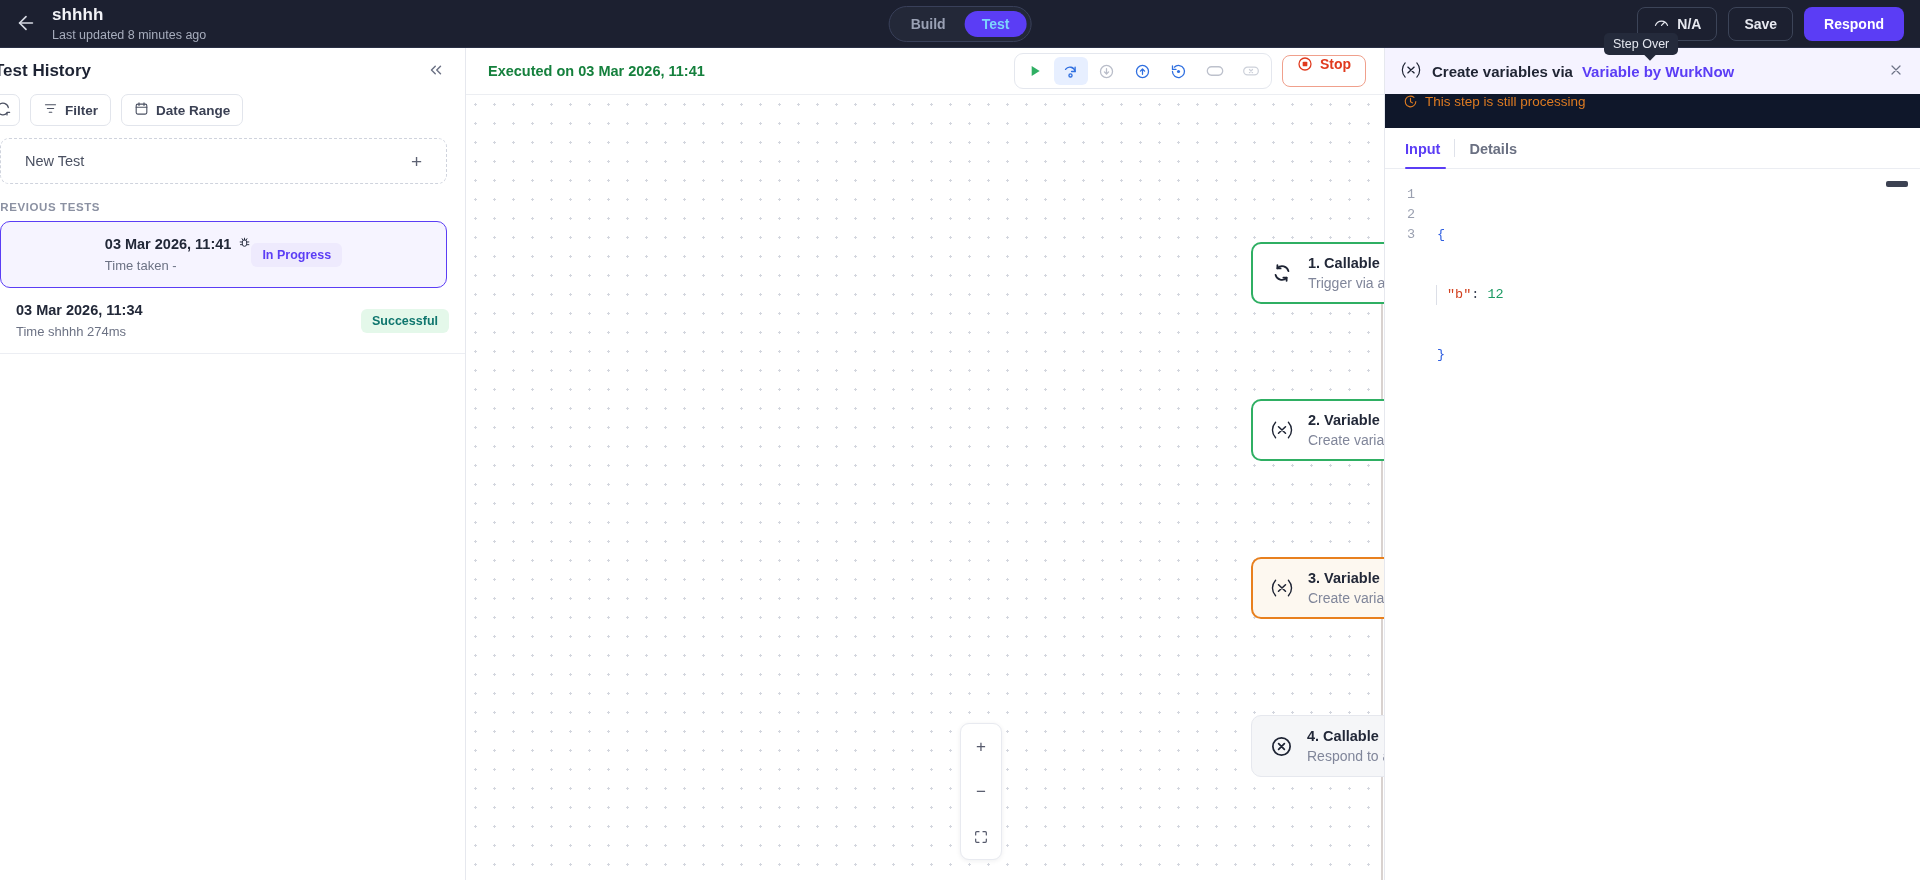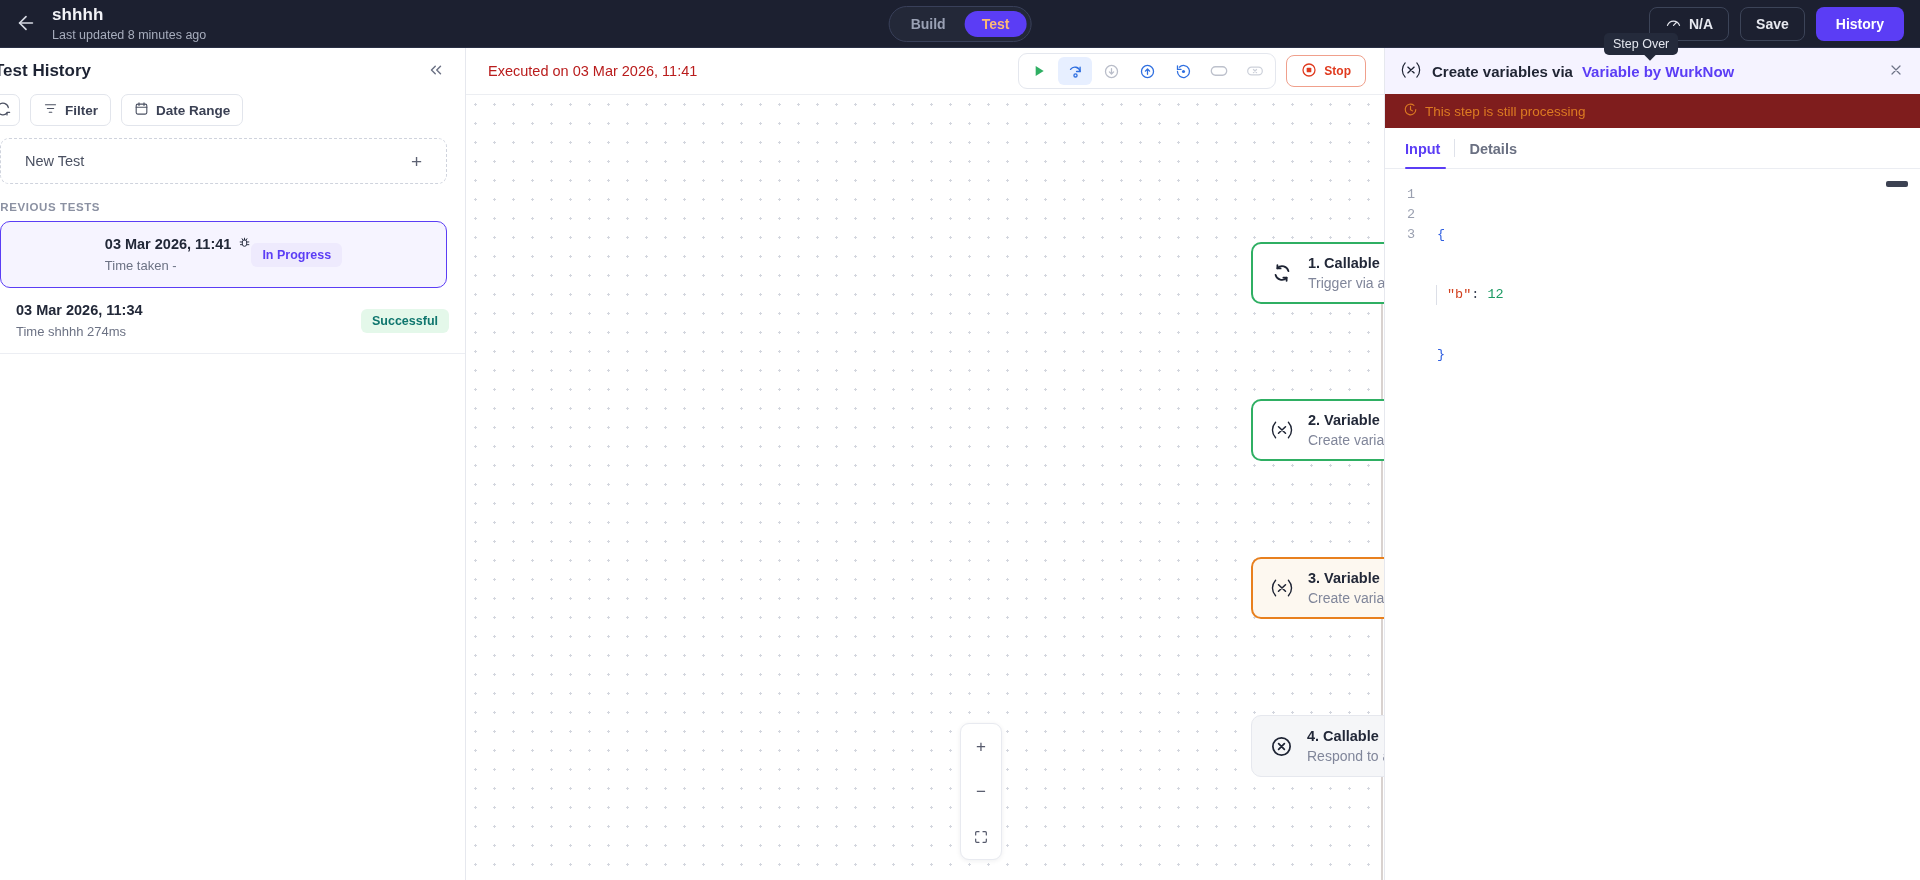--- a/index.html
+++ b/index.html
@@ -30,21 +30,21 @@
     display: flex; align-items: center;
   }
   .seg {
     display: flex; align-items: center; gap: 2px;
     background: #232838; border: 1px solid #39405a; border-radius: 999px; padding: 4px;
   }
   .seg-btn {
     font-size: 14px; font-weight: 700; padding: 5px 17px; border-radius: 999px;
     color: #9aa1b4; cursor: pointer; background: transparent;
   }
-  .seg-btn.active { background: #5b3df5; color: #fdba74; }
+  .seg-btn.active { background: #5b3df5; color: #7dd3fc; }
 
   .tb-right {
     margin-left: auto; display: flex; align-items: center; gap: 11px; padding-right: 16px;
   }
   .pill-btn {
     height: 34px; display: flex; align-items: center; gap: 7px; padding: 0 15px;
     border: 1px solid #3c4458; border-radius: 8px; font-size: 14px; font-weight: 600;
     color: #e7e9f0; cursor: pointer; background: transparent;
   }
   .deploy-btn {
@@ -111,34 +111,34 @@
   .badge.progress { background: #eeeafd; color: #5b3df5; }
   .badge.success { background: #e4f8ea; color: #0f766e; }
   .bug-ic { color: #2a3042; font-size: 13px; }
 
   
   .canvas-wrap { flex: 1 1 auto; position: relative; min-width: 0; display: flex; flex-direction: column; }
   .canvas-head {
     height: 46px; display: flex; align-items: center; justify-content: space-between;
     padding: 0 18px 0 22px; background: #fff;
   }
-  .exec-text { font-size: 14.5px; color: #b91c1c; font-weight: 400; }
+  .exec-text { font-size: 14.5px; color: #15803d; font-weight: 700; }
   .debug-bar {
     display: flex; align-items: center; gap: 2px; border: 1px solid #e4e7ee;
     border-radius: 9px; padding: 3px; background: #fff;
   }
   .dbg-ic {
     width: 34px; height: 28px; display: flex; align-items: center; justify-content: center;
     border-radius: 6px; cursor: pointer;
   }
   .dbg-ic.active { background: #e7efff; }
   .stop-btn {
-    margin-left: 10px; height: 32px; display: flex; align-items: center; gap: 7px;
+    margin-left: 10px; height: 32px; display: flex; gap: 7px;
     padding: 0 14px; border: 1px solid #f0a08c; border-radius: 8px;
-    color: #e03a1e; font-size: 12px; font-weight: 700; cursor: pointer; background: #fff;
+    color: #e03a1e; font-size: 14px; font-weight: 700; cursor: pointer; background: #fff;
   }
 
   .canvas {
     flex: 1 1 auto; position: relative; overflow: hidden;
     background-color: #ffffff;
     background-image: radial-gradient(#d3d6de 1.1px, transparent 1.1px);
     background-size: 19px 19px;
     border-top: 1px solid #eceef2;
   }
   .flow { position: absolute; left: 0; top: 12px; width: 100%; height: 100%; }
@@ -177,21 +177,21 @@
     border-left: 1px solid #e6e8ee; display: flex; flex-direction: column;
   }
   .rp-head {
     background: #f5f3ff; height: 46px; display: flex; align-items: center;
     justify-content: space-between; padding: 0 16px 0 14px; text-align: right;
   }
   .rp-title { display: flex; align-items: center; gap: 9px; font-size: 15px; font-weight: 600; color: #1f2433; }
   .rp-link { color: #5b3df5; font-weight: 600; }
   .rp-close { color: #6d7386; cursor: pointer; font-size: 16px; line-height: 1; }
   .rp-notice {
-    background: #7f1d1d; height: 34px; display: flex; align-items: center; gap: 7px;
+    background: #0f172a; height: 34px; display: flex; gap: 7px;
     padding: 0 18px; font-size: 13.5px; color: #dd7b22; font-weight: 500;
   }
   .rp-tabs { display: flex; align-items: center; gap: 0; padding: 0 18px; border-bottom: 1px solid #ebedf2; }
   .rp-tab {
     font-size: 14.5px; font-weight: 600; color: #6a7082; padding: 13px 14px 11px 14px;
     cursor: pointer; position: relative;
   }
   .rp-tab:first-child { padding-left: 2px; }
   .rp-tab.active { color: #5b3df5; font-weight: 700; }
   .rp-tab.active:after {
@@ -243,21 +243,21 @@
       <div class="pill-btn">
         <span>
           <svg width="17" height="17" viewBox="0 0 24 24" fill="none" stroke="currentColor" stroke-width="1.7" stroke-linecap="round">
               <path d="M3.5 16a9 9 0 0 1 17 0"></path>
               <path d="M12 16l4-4"></path>
             </svg>
         </span>
         <span>N/A</span>
       </div>
       <div class="pill-btn">Save</div>
-      <div class="deploy-btn">History</div>
+      <div class="deploy-btn">Respond</div>
     </div>
 
     <div class="tooltip">Step Over</div>
   </div>
 
   <div class="body">
 
     <div class="sidebar">
       <div class="sb-head">
         <div class="sb-title">Test History</div>

